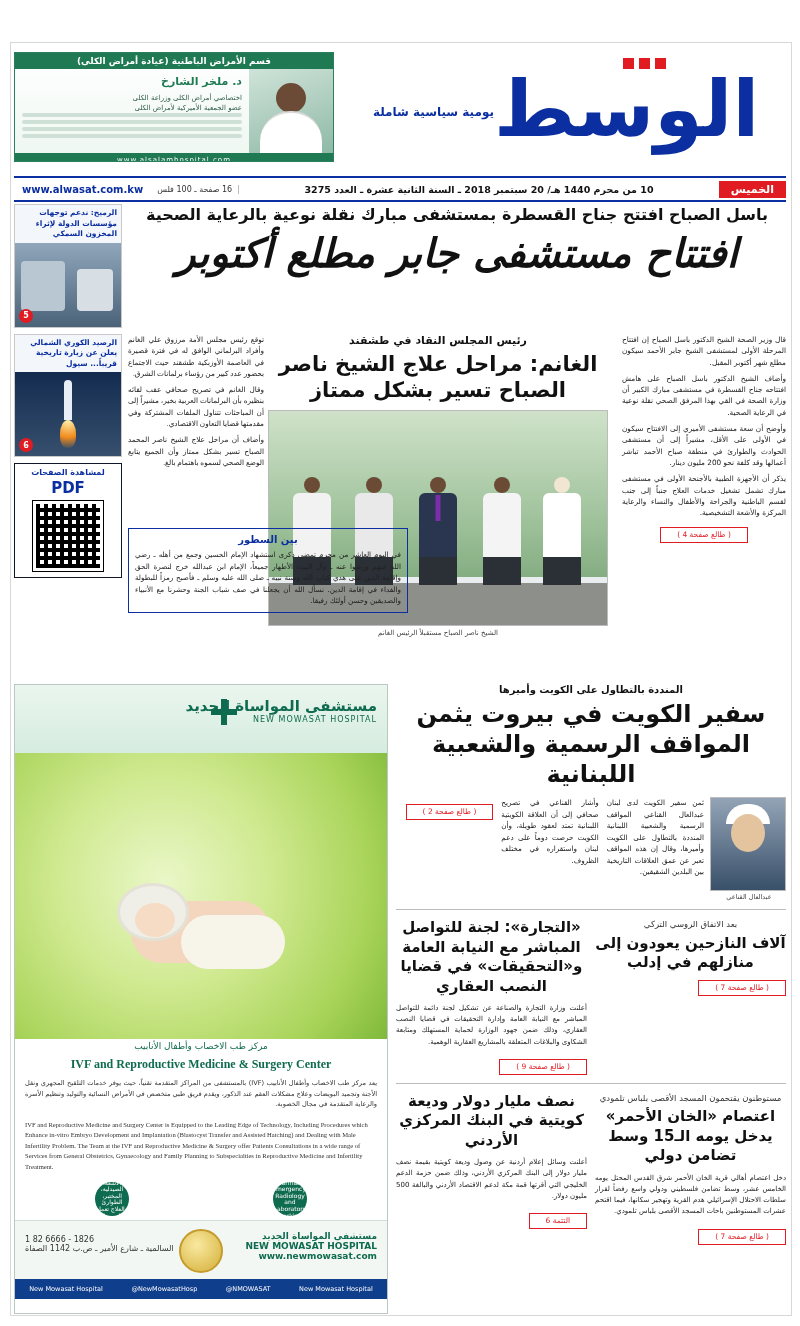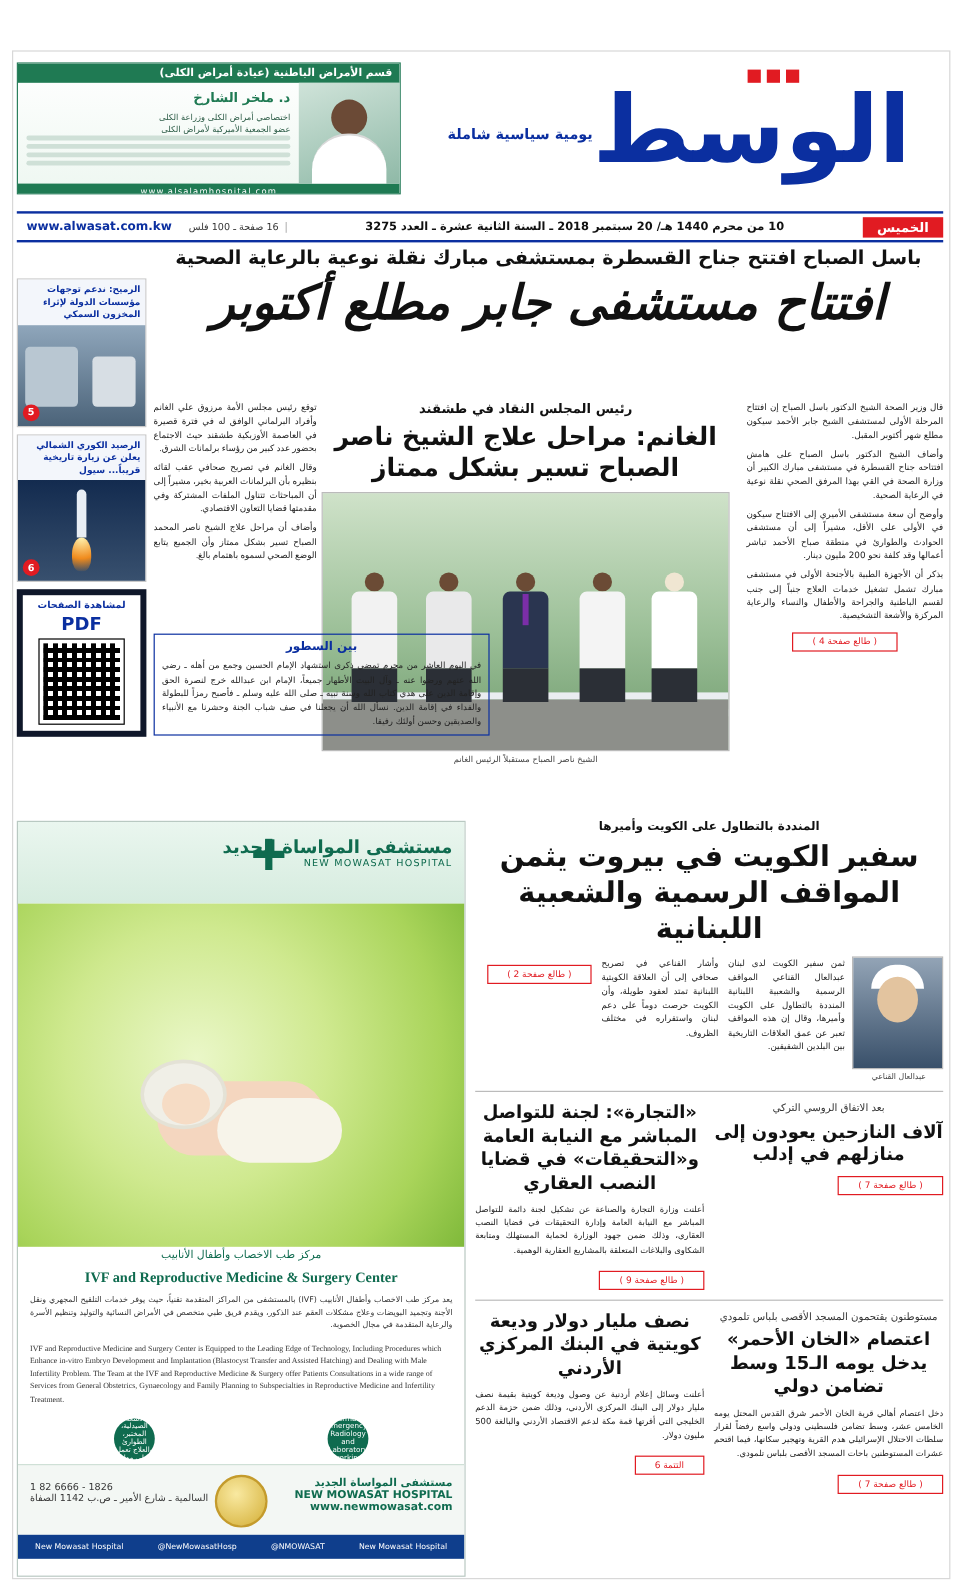--- a/index.html
+++ b/index.html
@@ -14,50 +14,50 @@
   
   .masthead{position:absolute;left:14px;top:48px;width:772px;height:122px;}
   .logo-wrap{position:absolute;right:0;top:0;width:440px;height:122px;display:flex;flex-direction:row;align-items:center;justify-content:center;}
   .logo-word{font-family:"DejaVu Sans","Liberation Sans",sans-serif;font-weight:bold;font-size:78px;color:#0b2fa0;letter-spacing:-2px;line-height:0.95;direction:rtl;}
   .logo-dots{position:absolute;right:120px;top:10px;display:flex;gap:5px;}
   .logo-dots span{display:block;width:11px;height:11px;background:#e11b22;}
   .logo-sub{font-size:12px;color:#0b2fa0;letter-spacing:4px;margin-top:6px;font-weight:bold;}
 
   
   .top-ad{position:absolute;left:0;top:4px;width:318px;height:108px;border:1px solid #2b7f5d;background:linear-gradient(180deg,#ffffff 0%,#eef7f1 100%);overflow:hidden;}
-  .top-ad .bar{background:#1f7a53;color:#fff;font-size:9px;padding:3px 6px;font-weight:bold;}
+  .top-ad .bar{background:#1f7a53;color:#fff;font-size:9px;padding:3px 6px;text-align:center;font-weight:bold;}
   .top-ad .body{display:flex;height:84px;}
   .top-ad .photo{width:84px;background:linear-gradient(160deg,#cfe3d9,#8fb9a7);position:relative;}
   .top-ad .photo .head{position:absolute;left:50%;top:14px;transform:translateX(-50%);width:30px;height:30px;border-radius:50%;background:#6b4a36;}
   .top-ad .photo .torso{position:absolute;left:50%;bottom:0;transform:translateX(-50%);width:62px;height:40px;border-radius:30px 30px 0 0;background:#ffffff;border-top:2px solid #d9d9d9;}
   .top-ad .txt{flex:1;padding:5px 7px;font-size:7px;line-height:1.45;color:#2d5c47;text-align:right;}
   .top-ad .docname{font-size:11px;font-weight:bold;color:#1f7a53;margin-bottom:3px;}
   .top-ad .lines div{height:4px;background:#cfe0d7;margin-bottom:3px;border-radius:2px;}
   .top-ad .foot{height:14px;background:#1f7a53;color:#fff;font-size:7px;display:flex;align-items:center;justify-content:center;letter-spacing:1px;}
 
   
   .infobar{position:absolute;left:14px;top:176px;width:772px;height:22px;border-top:2px solid #0b2fa0;border-bottom:2px solid #0b2fa0;display:flex;align-items:center;}
   .infobar .day{background:#e11b22;color:#fff;font-size:11px;font-weight:bold;padding:2px 12px;margin-right:0;}
   .infobar .date{flex:1;text-align:center;font-size:9.5px;color:#111;font-weight:bold;}
   .infobar .issue{font-size:8px;color:#333;padding:0 6px;border-right:1px solid #bbb;}
   .infobar .site{font-size:10px;color:#0b2fa0;font-weight:bold;padding:0 8px;direction:ltr;}
 
   
-  .sidebar{position:absolute;left:14px;top:204px;width:108px;margin-top:28px;}
+  .sidebar{position:absolute;left:14px;top:204px;width:108px;}
   .side-block{margin-bottom:6px;border:1px solid #c9c9c9;}
   .side-kicker{font-size:7.5px;line-height:1.4;padding:3px 4px;color:#0b2fa0;font-weight:bold;text-align:right;background:#f3f6fb;}
   .side-photo{height:84px;position:relative;overflow:hidden;}
   .sp1{background:linear-gradient(180deg,#8fa6bb,#4b6379);}
   .sp2{background:linear-gradient(180deg,#132b4f,#38506e);}
   .sp1 .m1{position:absolute;left:6px;top:18px;width:44px;height:50px;background:#b9c7d2;border-radius:4px;}
   .sp1 .m2{position:absolute;right:8px;top:26px;width:36px;height:42px;background:#d7dee4;border-radius:4px;}
   .sp2 .rocket{position:absolute;left:50%;top:8px;transform:translateX(-50%);width:8px;height:40px;background:#e8eef5;border-radius:4px 4px 0 0;}
   .sp2 .flame{position:absolute;left:50%;top:48px;transform:translateX(-50%);width:16px;height:28px;background:radial-gradient(circle at 50% 0,#fff3b0,#f08b1d 60%,rgba(240,139,29,0));border-radius:50% 50% 40% 40%;}
   .num-badge{position:absolute;left:4px;bottom:4px;width:14px;height:14px;border-radius:50%;background:#e11b22;color:#fff;font-size:8px;display:flex;align-items:center;justify-content:center;font-weight:bold;}
-  .pdf-block{border:5px solid #0f172a;text-align:center;padding:4px 2px 6px;}
+  .pdf-block{border:1px solid #0f172a;text-align:center;padding:4px 2px 6px;}
   .pdf-title{font-size:8px;color:#0b2fa0;font-weight:bold;}
   .pdf-label{font-size:15px;font-weight:bold;color:#0b2fa0;margin:2px 0 4px;}
   .qr{width:64px;height:64px;margin:0 auto;background:
       repeating-linear-gradient(90deg,#000 0 4px,#fff 4px 8px),
       repeating-linear-gradient(0deg,#000 0 4px,#fff 4px 8px);
       background-blend-mode:multiply;border:3px solid #fff;outline:1px solid #000;}
 
   
   .lead{position:absolute;left:128px;top:204px;width:658px;}
   .lead .over{font-size:16px;font-weight:bold;color:#111;text-align:center;line-height:1.35;}

